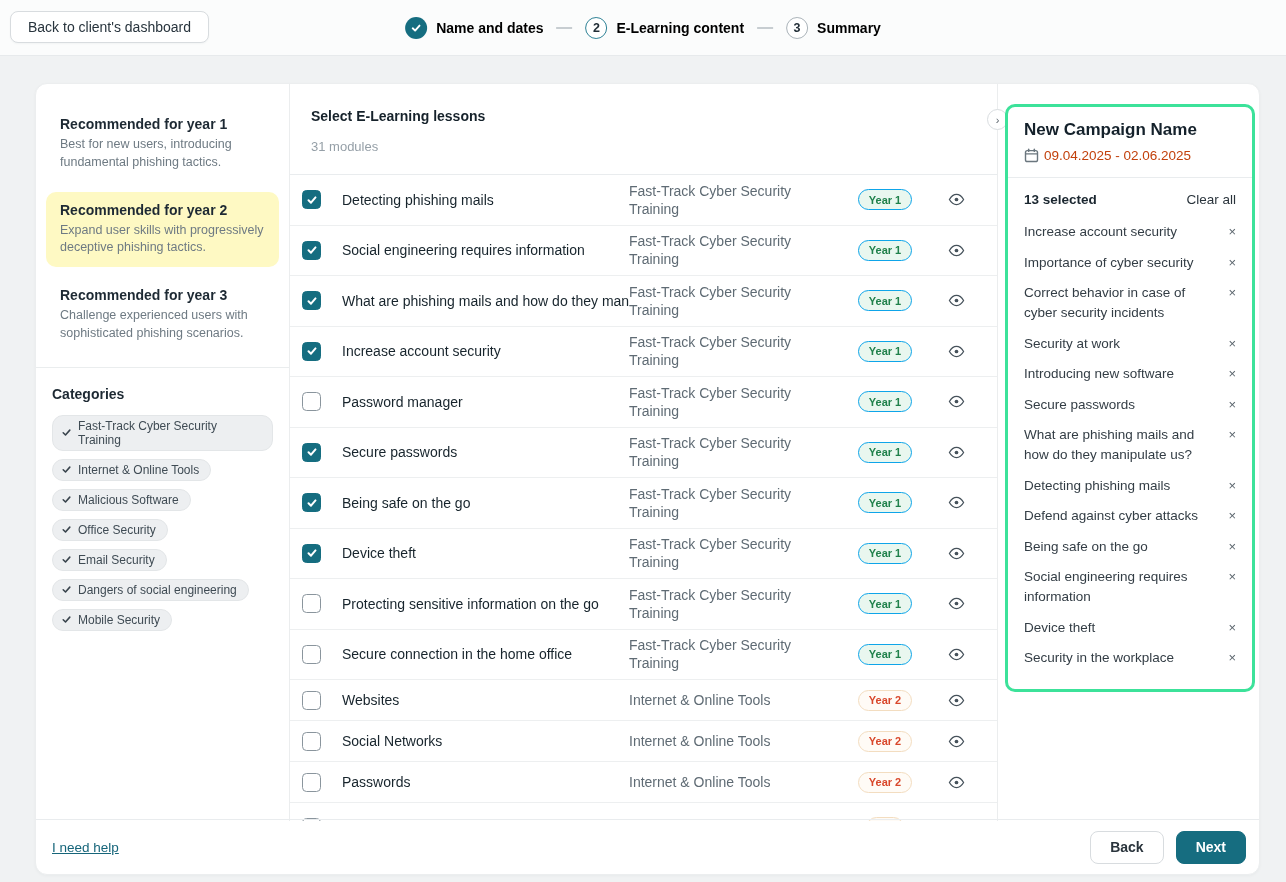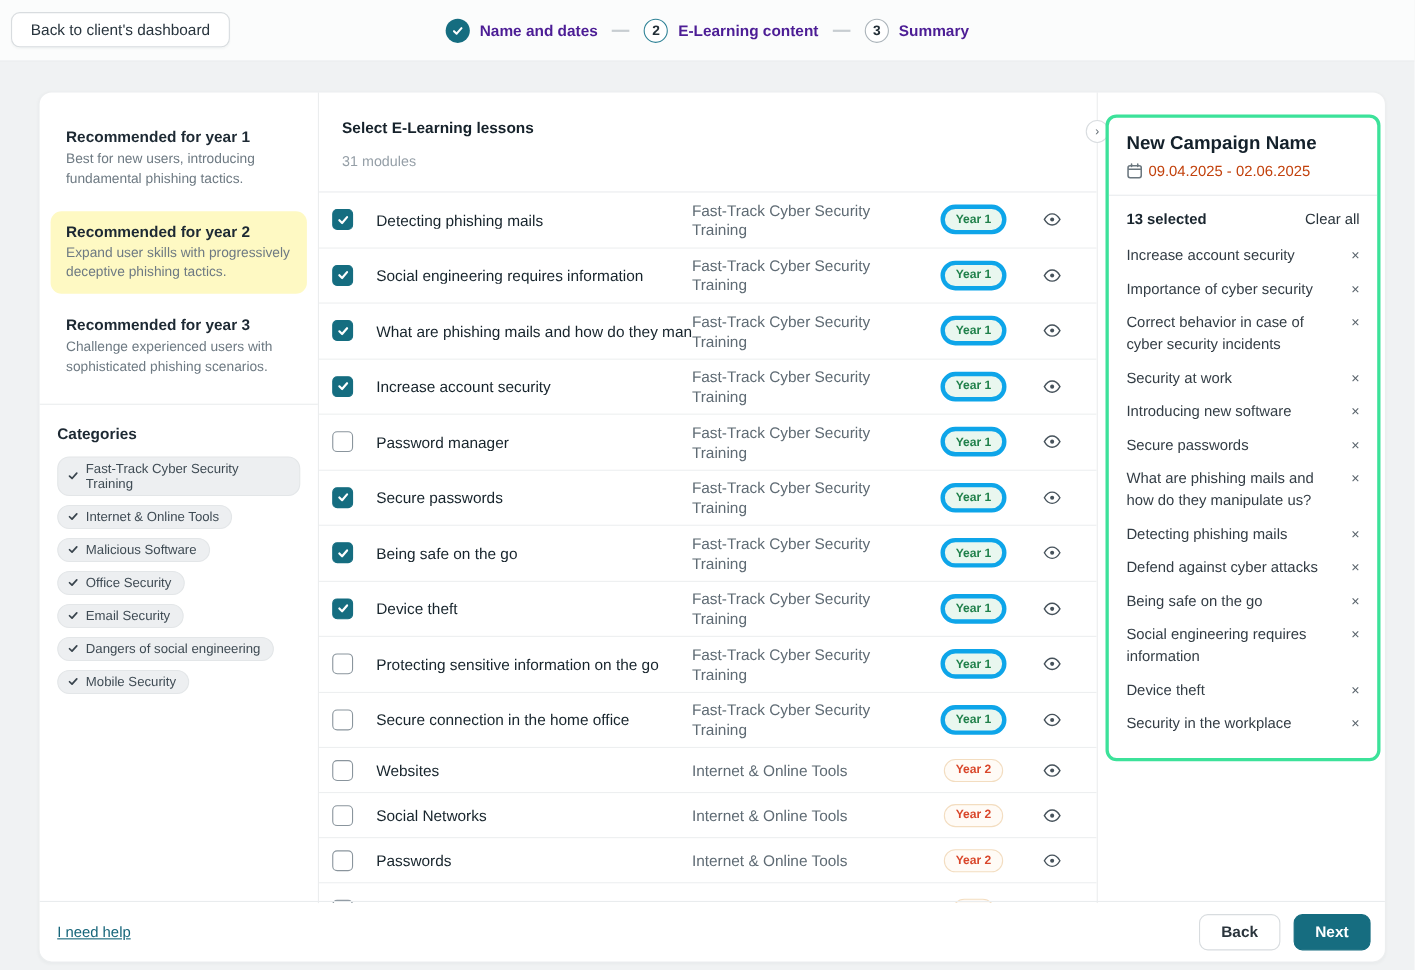--- a/index.html
+++ b/index.html
@@ -30,21 +30,21 @@
   }
   .step{ display:flex; align-items:center; gap:9px; }
   .step-circle{
     width:22px; height:22px; border-radius:50%;
     display:flex; align-items:center; justify-content:center;
     font-size:12.5px; font-weight:600; color:#222e37;
   }
   .step-circle.done{ background:#156d80; border:none; }
   .step-circle.active{ background:#fff; border:1.6px solid #2e8296; }
   .step-circle.upcoming{ background:#fff; border:1.4px solid #aab3b9; }
-  .step-label{ font-size:14px; font-weight:600; color:#4c1d95;text-align:center; }
+  .step-label{ font-size:14px; font-weight:600; color:#000000;text-align:center; }
   .step-dash{ width:16px; height:1.5px; background:#c7cdd1; }
   
   .card{
     position:absolute; left:35px; top:83px; width:1225px; height:792px;
     background:#fff; border:1px solid #eceeef; border-radius:12px;
     box-shadow:0 1px 3px rgba(25,40,55,.04);
   }
   
   .sidebar{
     position:absolute; left:0; top:0; width:254px; height:737px;
@@ -88,21 +88,21 @@
   .checkbox.checked{ background:#156d80; border-color:#156d80; }
   .lesson-name{
     flex:1; margin-left:21px; font-size:14px; font-weight:500; color:#17242c;
     white-space:nowrap; overflow:hidden;
   }
   .lesson-cat{ width:212px; font-size:14px; color:#5f6b74; line-height:1.3; padding-right:8px; }
   .badge-cell{ width:88px; display:flex; justify-content:center; }
   .badge{
     font-size:11px; font-weight:700; padding:3.5px 10px; border-radius:999px; white-space:nowrap;
   }
-  .badge.year1{ color:#20814b; background:#e9f7ef; border:4px solid #0ea5e9; }
+  .badge.year1{ color:#20814b; background:#e9f7ef; border:1px solid #0ea5e9; }
   .badge.year2{ color:#d9472b; background:#fffbf6; border:1px solid #f3ddc0; }
   .eye-cell{ width:54px; display:flex; justify-content:center; }
   .eye-cell svg{ cursor:pointer; }
   
   .chevron-btn{
     position:absolute; left:951px; top:25px; width:21px; height:21px;
     background:#fff; border:1px solid #d9dde0; border-radius:50%;
     display:flex; align-items:center; justify-content:center;
     font-size:11px; color:#5a646c; cursor:pointer; z-index:1;
   }

